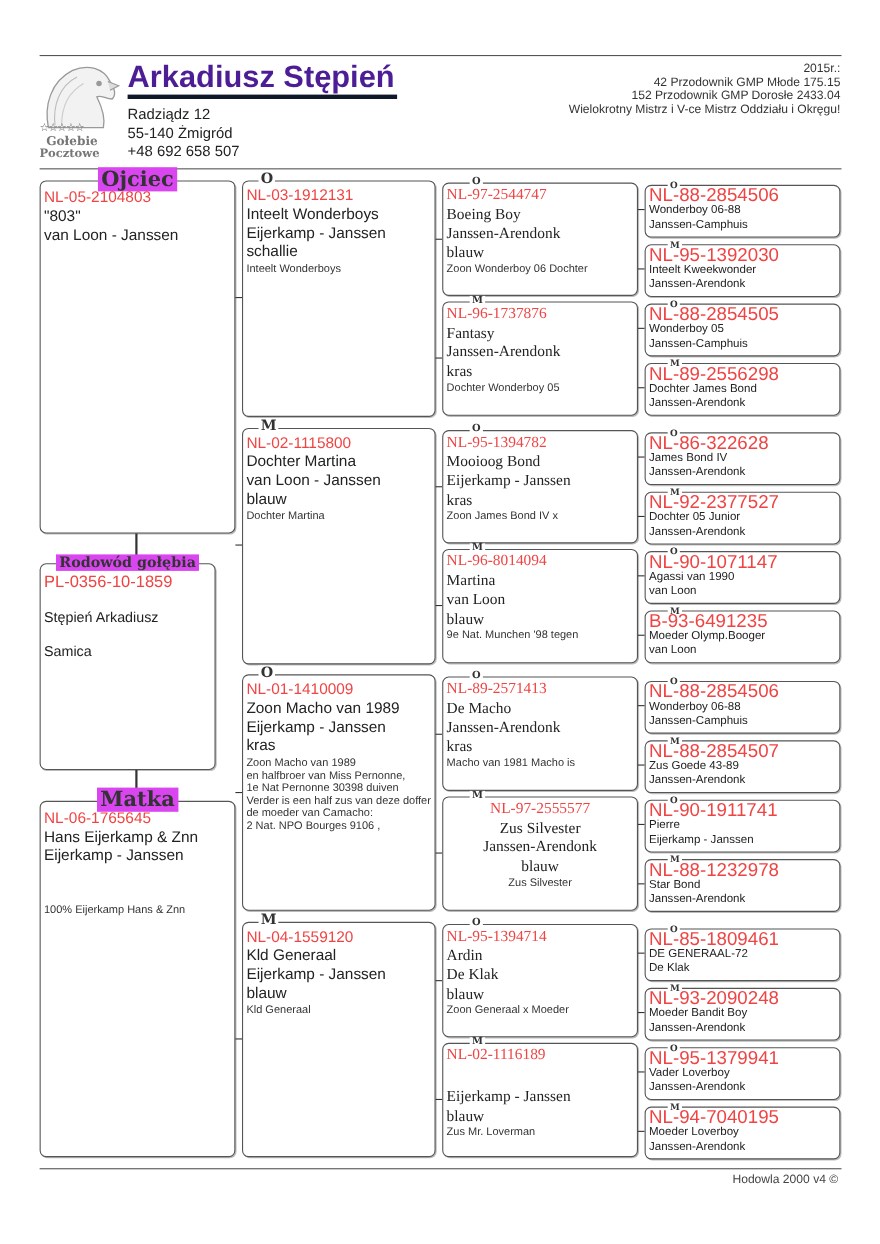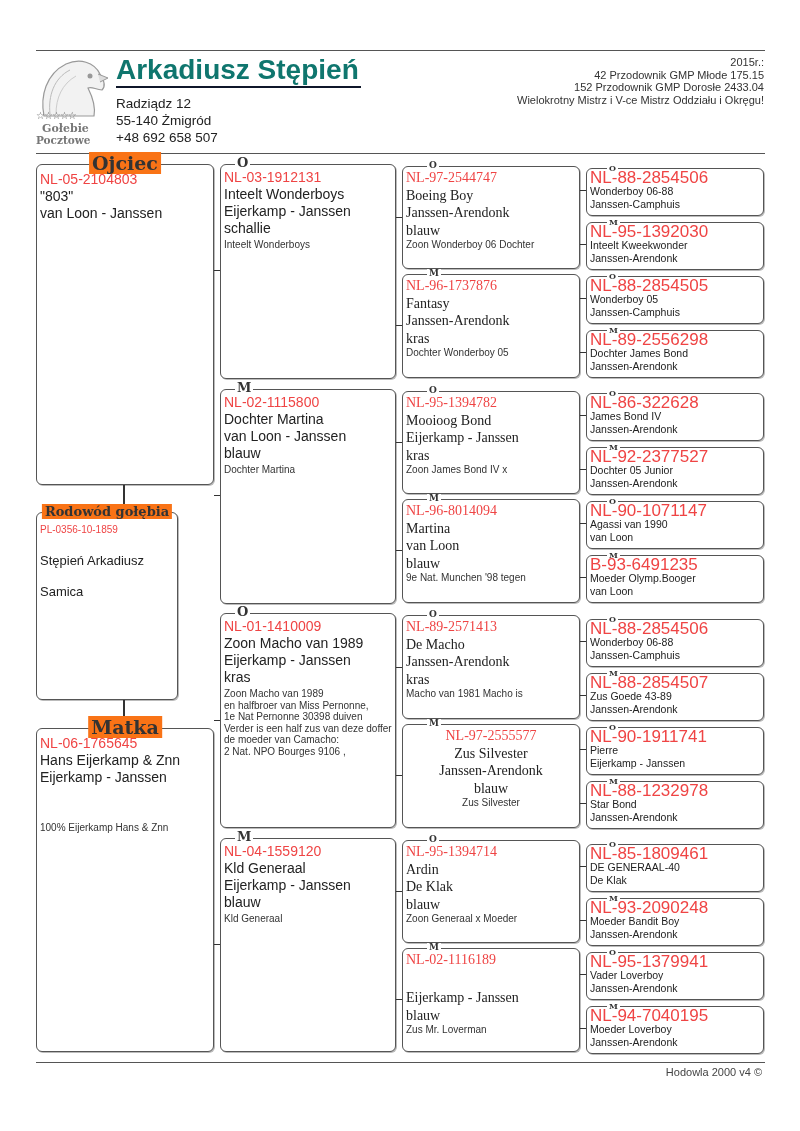--- a/index.html
+++ b/index.html
@@ -1,27 +1,27 @@
 <!DOCTYPE html>
 <html><head>
 <meta charset="utf-8">
 <style>
   html, body { margin:0; padding:0; background:#fff; }
   body { width:800px; height:1131px; position:relative; overflow:hidden;
          font-family:"Liberation Sans", sans-serif; color:#222; }
   .abs { position:absolute; }
   .rule { position:absolute; left:36px; width:729px; height:1px; background:#555; }
   .logo { position:absolute; left:36px; top:56px; width:74px; height:92px; }
-  .owner-name { position:absolute; left:116px; top:54px; font-size:28px; font-weight:bold; color:#0f766e;
-                border-bottom:2px solid #0f172a; line-height:32px; padding-right:2px; }
+  .owner-name { position:absolute; left:116px; top:54px; font-size:28px; font-weight:bold; color:#4c1d95;
+                border-bottom:4px solid #0f172a; line-height:32px; padding-right:2px; }
   .owner-line { position:absolute; left:116px; font-size:13.5px; color:#222; line-height:16px; }
   .right-info { position:absolute; right:36px; top:56px; text-align:right; font-size:11px; line-height:12.5px; color:#333; }
   .box { position:absolute; border:1.5px solid #555; border-radius:6px; background:#fff; box-sizing:border-box;
          box-shadow:1px 1px 0 #bbb; }
-  .box-title { position:absolute; top:-11px; left:50%; transform:translateX(-50%); background:#f97316;
+  .box-title { position:absolute; top:-11px; left:50%; transform:translateX(-50%); background:#d946ef;
                font-family:"DejaVu Serif", serif; font-weight:bold; color:#333; padding:0 3px; white-space:nowrap; }
   .legend { position:absolute; background:#fff; font-family:"DejaVu Serif", serif; font-weight:bold; color:#333; padding:0 2px; line-height:1; }
   .l-mid { font-size:13px; top:-9px; }
   .l-small { font-size:9px; top:-6px; }
   .content { position:absolute; left:3px; top:4px; right:3px; }
   .ring { display:block; color:#ef4444; white-space:nowrap; }
   .line { display:block; color:#222; white-space:nowrap; }
   .note { display:block; color:#333; font-size:10px; line-height:11.5px; }
   .c2 .ring, .c2 .line { font-size:14px; line-height:17px; }
   .c3 .ring, .c3 .line { font-size:14px; line-height:17.5px;font-family:Liberation Serif, serif; }
@@ -67,24 +67,24 @@
   <div class="box-title" style="font-size:19px; top:-13px;">Ojciec</div>
   <div class="content" style="top:6px;">
     <span class="ring">NL-05-2104803</span>
     <span class="line">"803"</span>
     <span class="line">van Loon - Janssen</span>
   </div>
 </div>
 
 <div class="conn" style="left:123px; top:485px; width:2px; height:27px;"></div>
 
-<div class="box c1" style="left:36px; top:512px; width:142px; height:188px;">
+<div class="box c1" style="left:36px; top:512px; width:160px; height:188px;">
   <div class="box-title" style="font-size:13px; top:-9px;">Rodowód gołębia</div>
   <div class="content" style="top:8px;">
-    <span class="ring" style="font-size:10px;">PL-0356-10-1859</span>
+    <span class="ring" style="font-size:15px;">PL-0356-10-1859</span>
     <span class="line" style="font-size:13px; margin-top:14px;">Stępień Arkadiusz</span>
     <span class="line" style="font-size:13px; margin-top:14px;">Samica</span>
   </div>
 </div>
 
 <div class="conn" style="left:123px; top:700px; width:2px; height:28px;"></div>
 
 <div class="box c1" style="left:36px; top:728px; width:178px; height:324px;">
   <div class="box-title" style="font-size:19px; top:-13px;">Matka</div>
   <div class="content" style="top:6px;">
@@ -348,21 +348,21 @@
   <div class="content" style="top:1px;">
       <span class="ring">NL-88-1232978</span>
       <span class="line">Star Bond</span>
       <span class="line">Janssen-Arendonk</span>
     </div>
 </div>
 <div class="box c4" style="left:586px; top:844px; width:178px; height:48px;">
   <span class="legend l-small" style="left:20px; top:-5px; font-size:8px;">O</span>
   <div class="content" style="top:1px;">
       <span class="ring">NL-85-1809461</span>
-      <span class="line">DE GENERAAL-40</span>
+      <span class="line">DE GENERAAL-72</span>
       <span class="line">De Klak</span>
     </div>
 </div>
 <div class="box c4" style="left:586px; top:898px; width:178px; height:48px;">
   <span class="legend l-small" style="left:20px; top:-5px; font-size:8px;">M</span>
   <div class="content" style="top:1px;">
       <span class="ring">NL-93-2090248</span>
       <span class="line">Moeder Bandit Boy</span>
       <span class="line">Janssen-Arendonk</span>
     </div>

